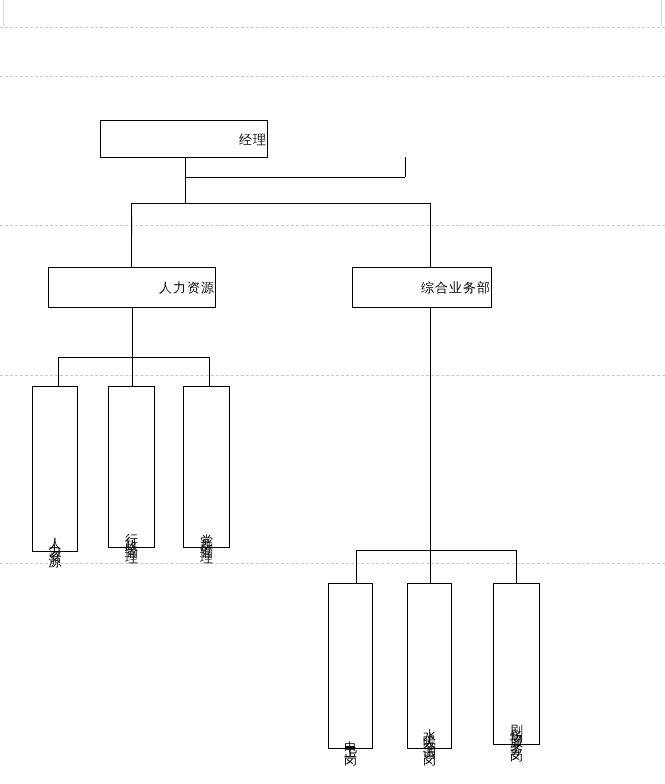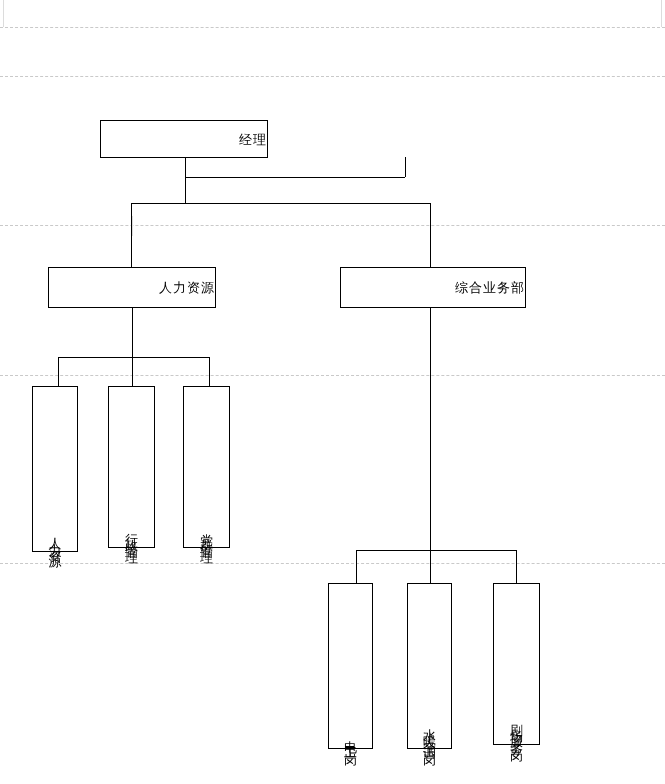--- a/index.html
+++ b/index.html
@@ -113,21 +113,21 @@
   <div class="line-h" style="left:185px; top:177px; width:220px;"></div>
 
   <div class="line-h" style="left:131px; top:203px; width:299px;"></div>
   <div class="line-v" style="left:131px; top:203px; height:64px;"></div>
   <div class="line-v" style="left:430px; top:203px; height:64px;"></div>
 
   <div class="node horiz" style="left:48px; top:267px; width:168px; height:41px;">
     <span class="label">人力资源</span>
   </div>
 
-  <div class="node horiz" style="left:340px; top:267px; width:186px; height:41px;">
+  <div class="node horiz" style="left:352px; top:267px; width:140px; height:41px;">
     <span class="label">综合业务部</span>
   </div>
 
   <div class="line-v" style="left:132px; top:308px; height:49px;"></div>
   <div class="line-h" style="left:58px; top:357px; width:151px;"></div>
   <div class="line-v" style="left:58px;  top:357px; height:29px;"></div>
   <div class="line-v" style="left:132px; top:357px; height:29px;"></div>
   <div class="line-v" style="left:209px; top:357px; height:29px;"></div>
 
   <div class="line-v" style="left:430px; top:308px; height:242px;"></div>

